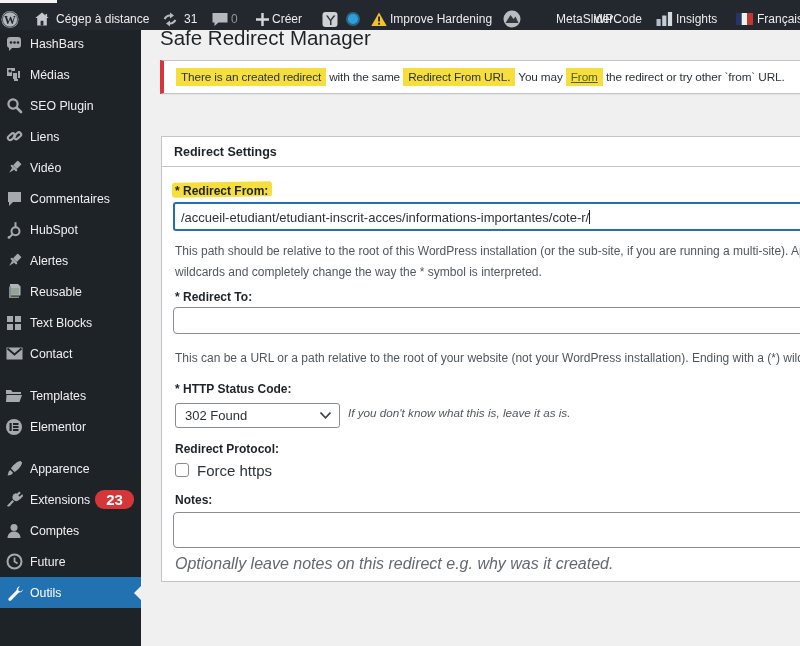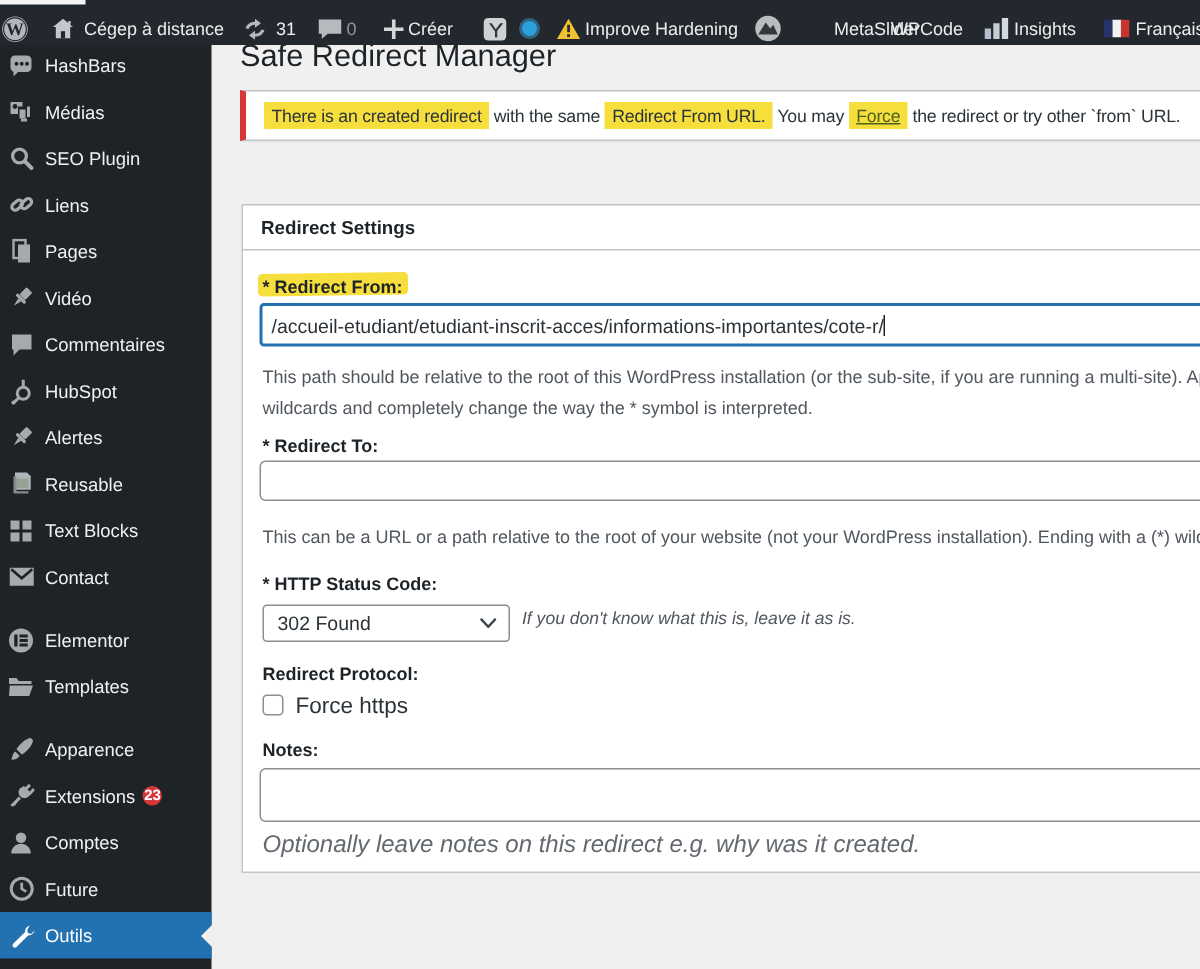--- a/index.html
+++ b/index.html
@@ -8,21 +8,21 @@
 #adminbar { position:absolute; left:0; top:0; width:800px; height:30px; background:#23282e; z-index:50; color:#ececed; font-size:12px; }
 #topstrip { position:absolute; left:0; top:0; width:57px; height:3px; background:#f5f5f5; z-index:60; }
 .abitem { position:absolute; top:8px; height:22px; display:flex; align-items:center; white-space:nowrap; }
 #sidebar { position:absolute; left:0; top:0; width:141px; height:646px; background:#1d2327; z-index:10; }
 #content { position:absolute; left:141px; top:30px; width:659px; height:616px; background:#f0f0f1; overflow:hidden; }
 #menu { position:absolute; left:0; top:28px; width:141px; list-style:none; }
 .mi { height:31px; display:flex; align-items:center; color:#f0f0f1; font-size:12.3px; position:relative; }
 .mi .ic { width:18px; height:18px; margin-left:5px; margin-right:7px; flex:0 0 18px; display:flex; align-items:center; justify-content:center; }
 .sep { height:11px; }
 .mi.current { background:#2271b1; color:#fff; }
-.badge { background:#d63638; color:#fff; border-radius:9px; font-size:10px; padding:1px 1px; margin-left:5px; font-weight:bold; }
+.badge { background:#d63638; color:#fff; border-radius:9px; font-size:15px; padding:1px 11px; margin-left:5px; font-weight:bold; }
 .arrow { position:absolute; right:-1px; top:50%; margin-top:-8px; width:0; height:0; border:8px solid transparent; border-right-color:#f0f0f1; }
 h1.head { position:absolute; left:19px; top:-4px; font-size:20.5px; font-weight:400; color:#1d2327; }
 .notice { position:absolute; left:19px; top:30px; width:700px; background:#fff; border:1px solid #c3c4c7; border-left:4px solid #d63638; box-shadow:0 1px 1px rgba(0,0,0,.04); height:34px; display:flex; align-items:center; font-size:11.8px; color:#2c3338; letter-spacing:-0.15px; }
 .notice .txt { padding-left:12px; white-space:nowrap; }
 .hl { background:#f6df3d; padding:2px 5px; }
 .panel { position:absolute; left:20px; top:106px; width:700px; height:446px; background:#fff; border:1px solid #c3c4c7; }
 .panel h2 { font-size:12.5px; font-weight:bold; color:#1d2327; padding:8px 12px; height:30px; border-bottom:1px solid #c3c4c7; }
 .pbody { font-size:13px; color:#2c3338; }
 .lbl { color:#1d2327; font-weight:600; font-size:12px; position:absolute; white-space:nowrap; }
 .help { color:#50575e; font-size:12px; position:absolute; white-space:nowrap; }
@@ -61,26 +61,20 @@
   <li class="mi"><span class="ic">
           <svg width="17" height="17" viewBox="0 0 17 17">
             <g stroke="#a7aaad" stroke-width="2.1" fill="none" stroke-linecap="round">
               <rect x="1.5" y="6.5" width="8" height="4.5" rx="2.2" transform="rotate(-40 5.5 8.75)"></rect>
               <rect x="7.5" y="5.5" width="8" height="4.5" rx="2.2" transform="rotate(-40 11.5 7.75)"></rect>
             </g>
           </svg>
         </span>Liens</li>
   <li class="mi"><span class="ic">
           <svg width="17" height="17" viewBox="0 0 17 17">
-            <path d="M3 1 h8 v12 h-8 Z" fill="none" stroke="#a7aaad" stroke-width="1.6"></path>
-            <path d="M6 4 h8 v12 h-8 Z" fill="#a7aaad"></path>
-          </svg>
-        </span>Pages</li>
-  <li class="mi"><span class="ic">
-          <svg width="17" height="17" viewBox="0 0 17 17">
             <g transform="rotate(45 8.5 8.5)" fill="#a7aaad">
               <rect x="5.8" y="1.2" width="5.4" height="6.8" rx="0.8"></rect>
               <rect x="4.3" y="8.2" width="8.4" height="2.2" rx="1"></rect>
               <path d="M8.5 16 L7.1 10.4 h2.8 Z"></path>
             </g>
           </svg>
         </span>Vidéo</li>
   <li class="mi"><span class="ic">
           <svg width="17" height="16" viewBox="0 0 17 16">
             <path d="M2 1 h13 v10 h-8 l-4 4 v-4 h-1 Z" fill="#a7aaad"></path>
@@ -122,37 +116,37 @@
             </g>
           </svg>
         </span>Text Blocks</li>
   <li class="mi"><span class="ic">
           <svg width="17" height="13" viewBox="0 0 17 13">
             <rect x="0.5" y="0.5" width="16" height="12" fill="#a7aaad"></rect>
             <path d="M1.5 1.5 l7 6 l7 -6" fill="none" stroke="#1d2327" stroke-width="1.8"></path>
           </svg>
         </span>Contact</li>
   <li class="sep"></li>
+  <li class="mi"><span class="ic">
+          <svg width="18" height="15" viewBox="0 0 18 15">
+            <path d="M1 2 h5 l1.5 2 H16 v2 H1 Z" fill="#a7aaad"></path>
+            <path d="M1.5 7 H17 l-2.5 7 H1 Z" fill="#a7aaad"></path>
+          </svg>
+        </span>Templates</li>
   <li class="mi"><span class="ic">
           <svg width="18" height="18" viewBox="0 0 18 18">
             <circle cx="9" cy="9" r="8" fill="#a7aaad"></circle>
             <g fill="#1d2327">
               <rect x="4.5" y="5" width="2.2" height="8"></rect>
               <rect x="8" y="5" width="5.5" height="2"></rect>
               <rect x="8" y="8" width="5.5" height="2"></rect>
               <rect x="8" y="11" width="5.5" height="2"></rect>
             </g>
           </svg>
         </span>Elementor</li>
-  <li class="mi"><span class="ic">
-          <svg width="18" height="15" viewBox="0 0 18 15">
-            <path d="M1 2 h5 l1.5 2 H16 v2 H1 Z" fill="#a7aaad"></path>
-            <path d="M1.5 7 H17 l-2.5 7 H1 Z" fill="#a7aaad"></path>
-          </svg>
-        </span>Templates</li>
   <li class="sep"></li>
   <li class="mi"><span class="ic">
           <svg width="17" height="17" viewBox="0 0 17 17">
             <g fill="#a7aaad">
               <path d="M14.5 1 c-3 0 -8 4.5 -9.5 7.5 l3.5 3.5 c3 -1.5 7.5 -6.5 7.5 -9.5 Z"></path>
               <path d="M4.2 10 l2.8 2.8 c-.8 1.7 -2.6 2.7 -5.5 2.7 c.8 -1 .4 -4 2.7 -5.5 Z"></path>
             </g>
           </svg>
         </span>Apparence</li>
   <li class="mi"><span class="ic">
@@ -259,21 +253,21 @@
         <rect x="5.7" y="0" width="5.6" height="12" fill="#f2f2f2"></rect>
         <rect x="11.3" y="0" width="5.7" height="12" fill="#c8352e"></rect>
       </svg>
     </span>
   <span class="abitem" style="left:757px;">Français</span>
 </div>
 <div id="topstrip"></div>
 <div id="content">
   <h1 class="head">Safe Redirect Manager</h1>
   <div class="notice">
-      <span class="txt"><span class="hl">There is an created redirect</span> with the same <span class="hl">Redirect From URL.</span> You may <span class="hl" style="color:#4b611c; text-decoration:underline;">Force</span> the redirect or try other `from` URL.</span>
+      <span class="txt"><span class="hl">There is an created redirect</span> with the same <span class="hl">Redirect From URL.</span> You may <span class="hl" style="color:#4b611c; text-decoration:underline;">From</span> the redirect or try other `from` URL.</span>
     </div>
   <div class="panel">
     <h2>Redirect Settings</h2>
     <div class="pbody">
       <div class="hlmark" style="left:10px; top:45px; width:100px; height:15px; transform:rotate(-0.8deg);"></div>
       <div class="lbl" style="left:13px; top:47px;">* Redirect From:</div>
       <div class="inp" style="left:11px; top:65px; width:660px; height:29px; border:2px solid #2271b1; border-radius:3px;"></div>
       <div class="it" style="left:19px; top:73px;">/accueil-etudiant/etudiant-inscrit-acces/informations-importantes/cote-r/<span style="display:inline-block;width:1px;height:14px;background:#1d2327;vertical-align:-2px;"></span></div>
       <div class="help" style="left:13px; top:104px; line-height:21px;">This path should be relative to the root of this WordPress installation (or the sub-site, if you are running a multi-site). Applying<br>wildcards and completely change the way the * symbol is interpreted.</div>
       <div class="lbl" style="left:13px; top:153px;">* Redirect To:</div>

